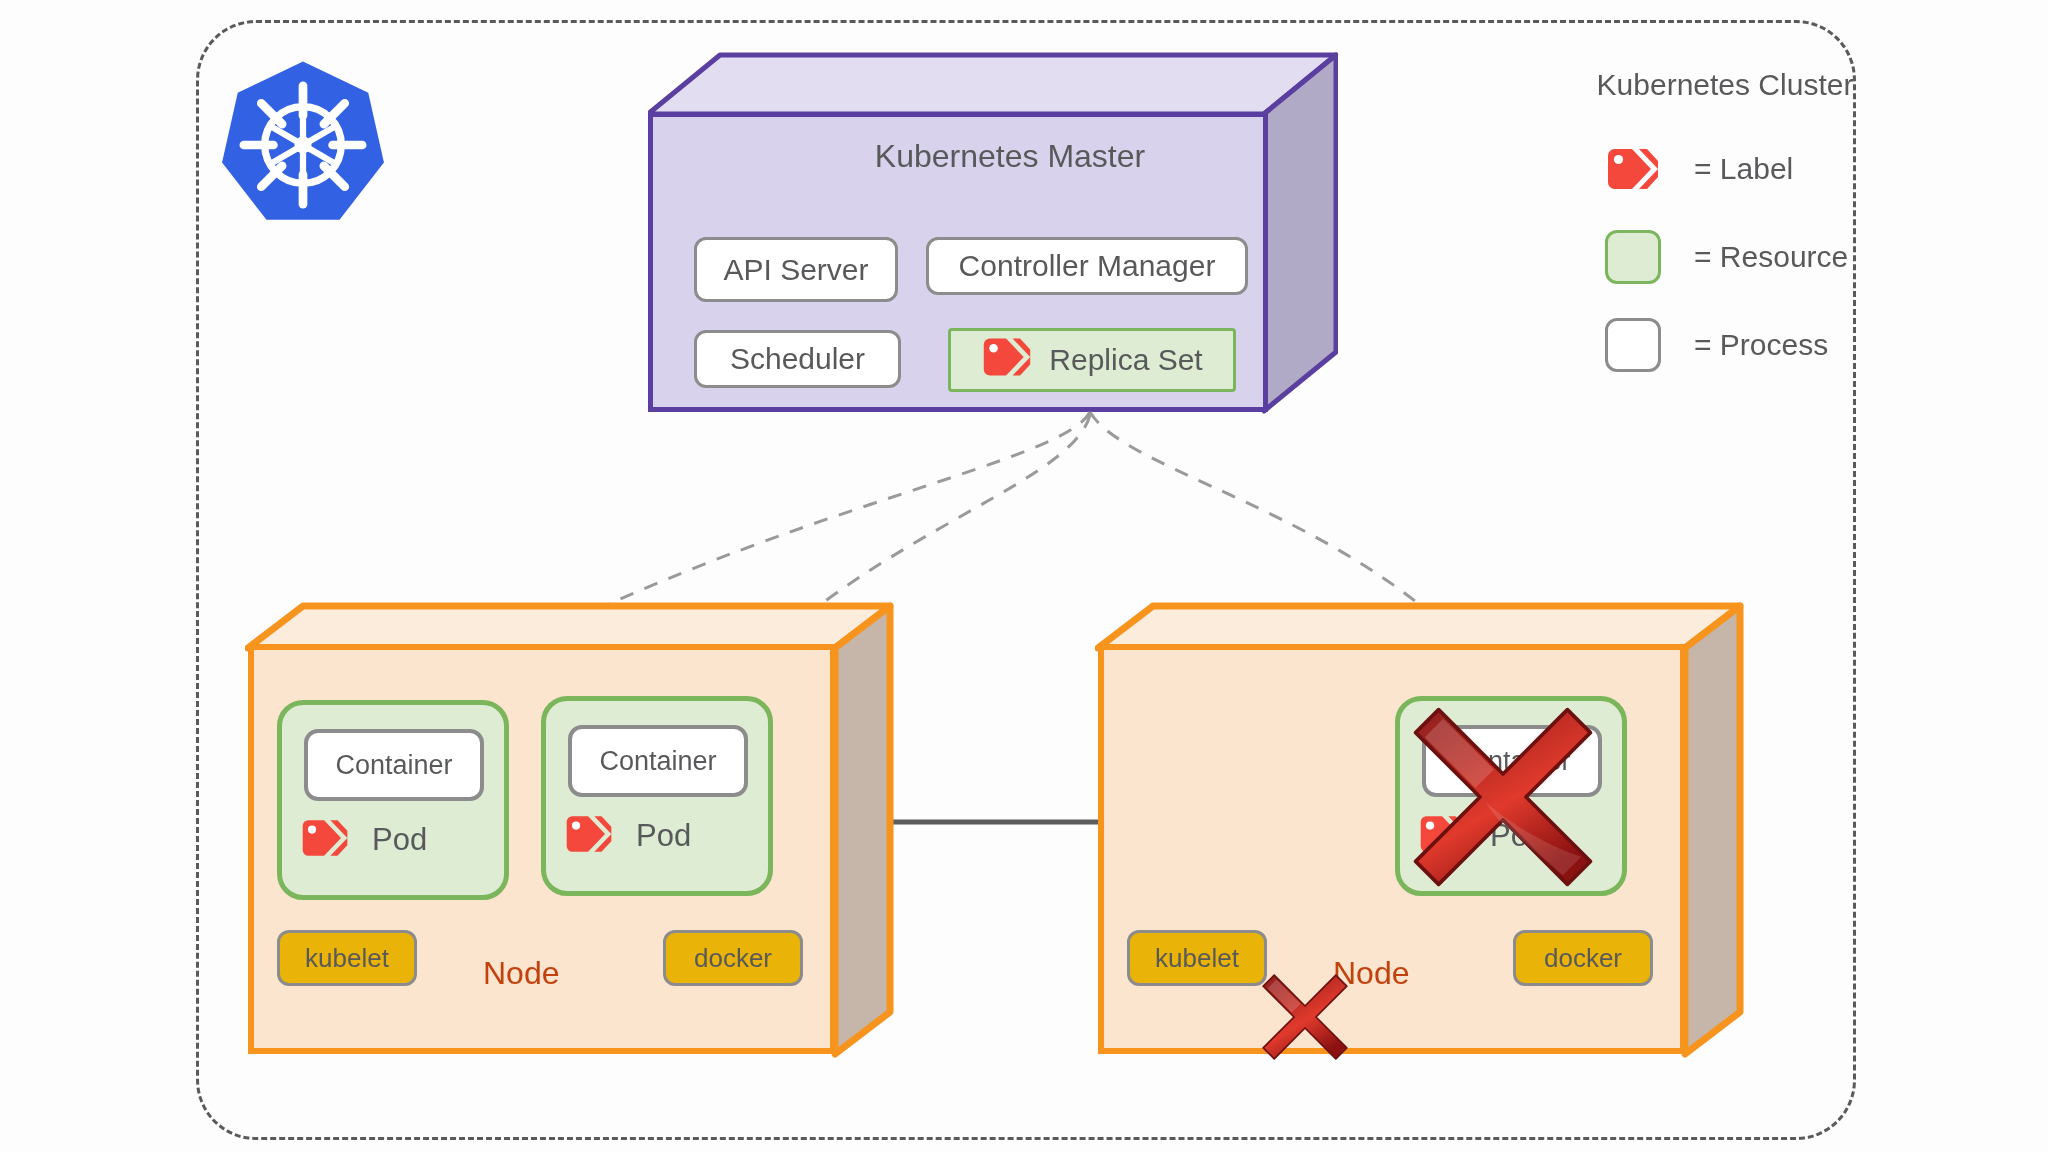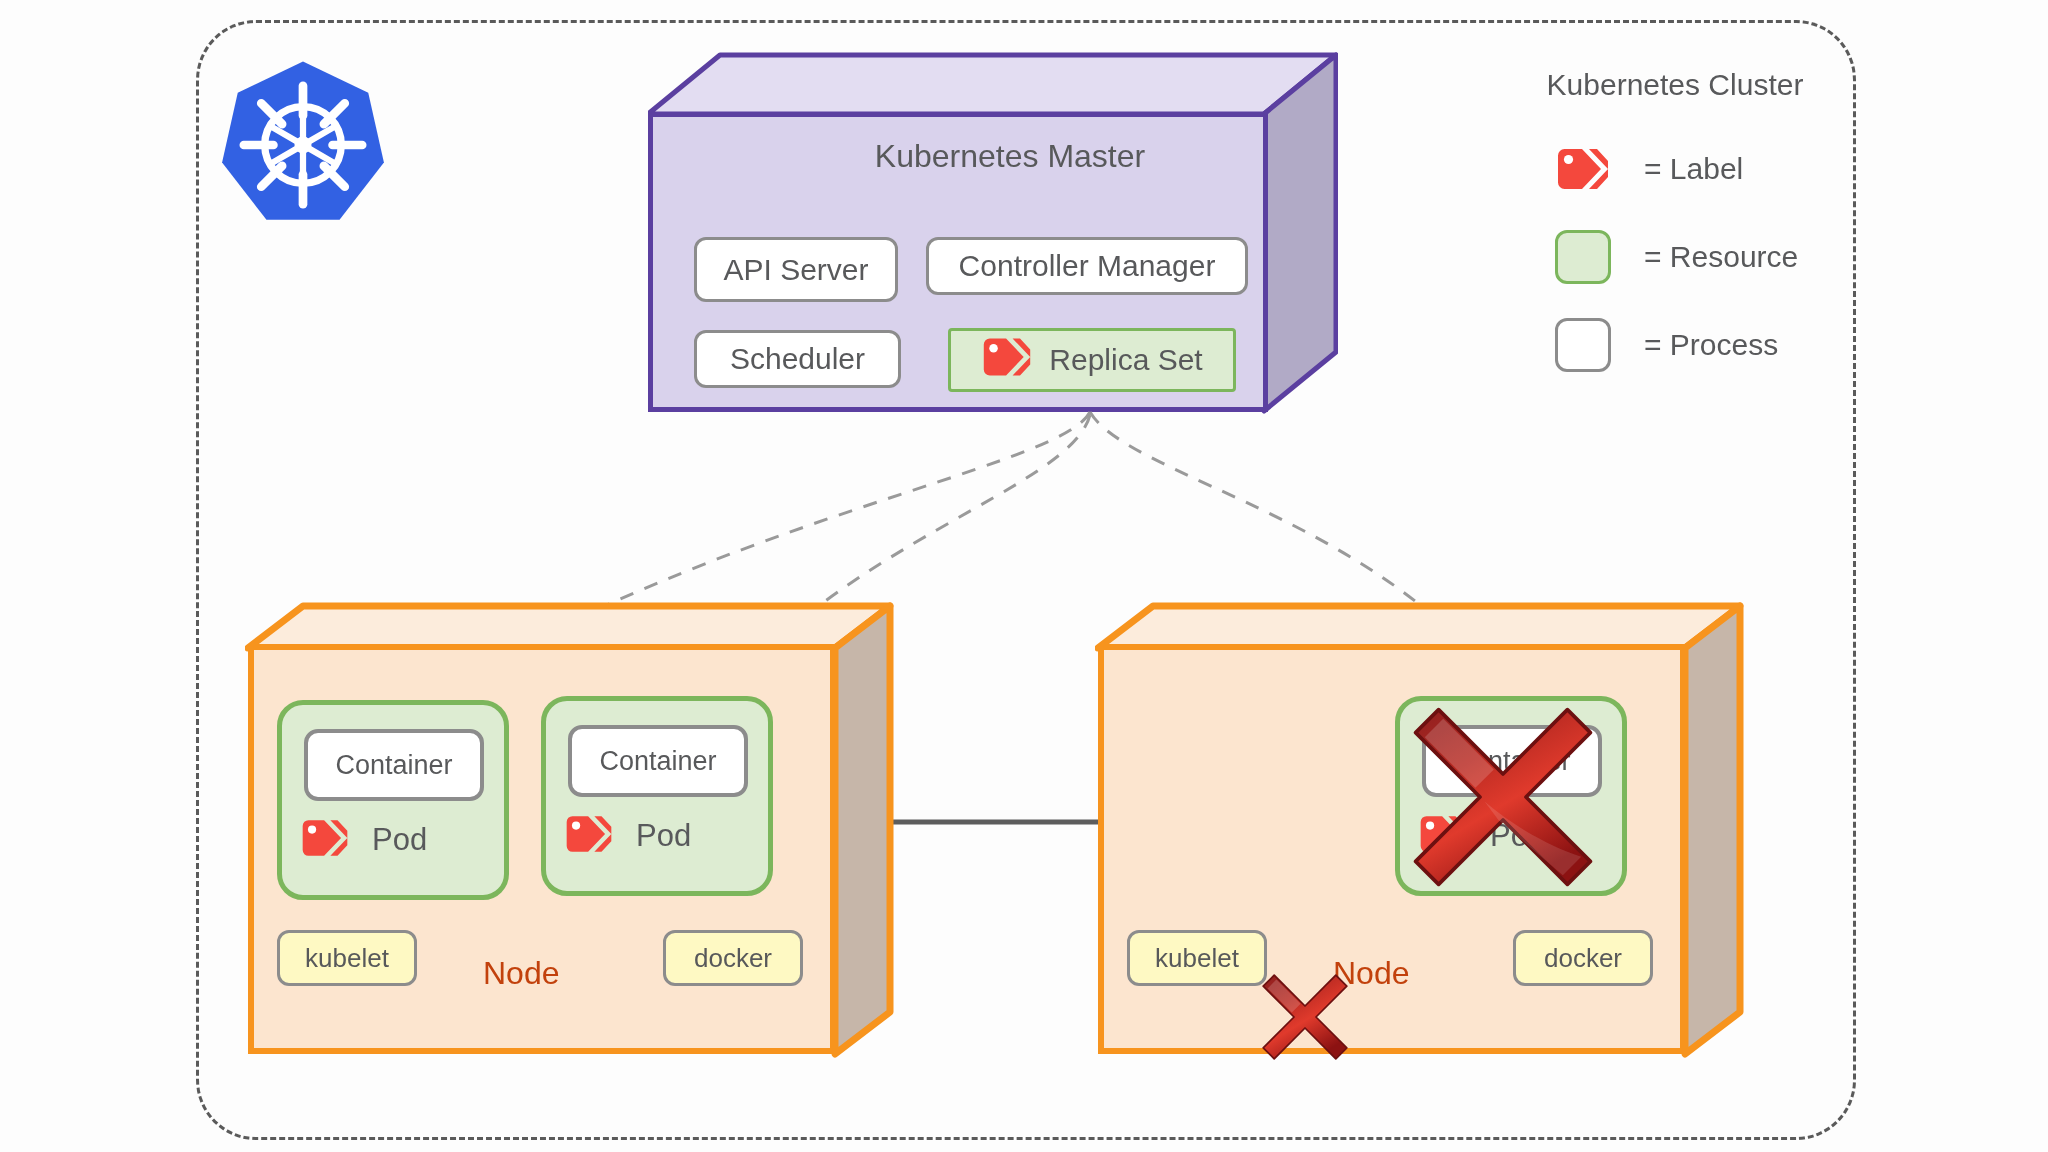--- a/index.html
+++ b/index.html
@@ -35,21 +35,21 @@
     position: absolute;
     left: 216px;
     top: 58px;
     width: 174px;
     height: 174px;
   }
 
   
   .legend {
     position: absolute;
-    left: 1510px;
+    left: 1560px;
     top: 68px;
     width: 330px;
   }
   .legend-title {
     font-size: 30px;
     color: #58595b;
     text-align: center;
     white-space: nowrap;
     margin-bottom: 36px;
   }
@@ -192,21 +192,21 @@
   }
   .pod-foot {
     position: absolute;
     display: flex;
     align-items: center;
     gap: 22px;
   }
   .pod-foot-text { font-size: 31px; color: #58595b; }
   .daemon-box {
     position: absolute;
-    background: #fef9c3;
+    background: #eab308;
     border: 3px solid #8c8c8c;
     border-radius: 12px;
     box-sizing: border-box;
     display: flex;
     align-items: center;
     justify-content: center;
     font-size: 26px;
     color: #58595b;
   }
 

